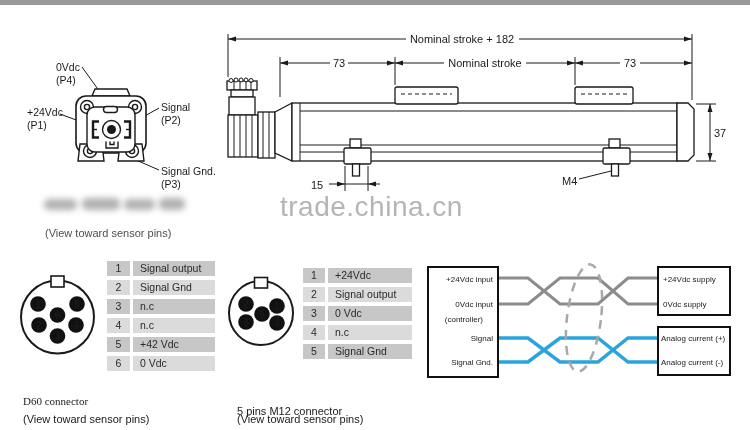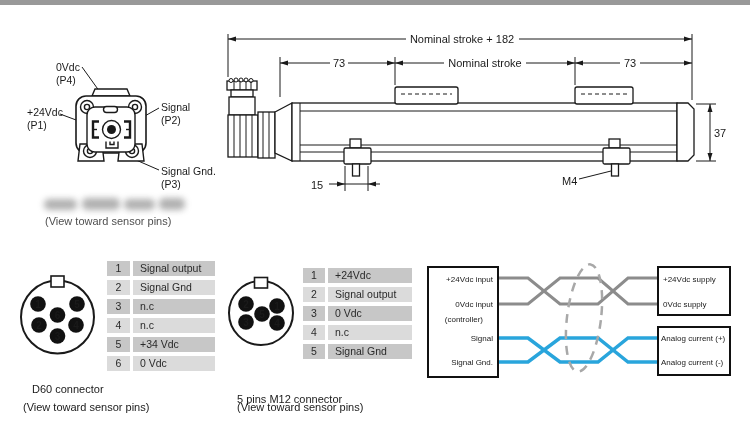--- a/index.html
+++ b/index.html
@@ -8,21 +8,21 @@
   .topbar{position:absolute;left:0;top:0;width:750px;height:5px;background:#999;}
   svg{position:absolute;left:0;top:0;}
   svg text{font-family:"Liberation Sans",sans-serif;fill:#1a1a1a;}
   .lbl{font-size:10.5px;}
   .dim{font-size:11px;}
   .wlbl{font-size:8px;fill:#222;}
   .pinnum{font-size:10px;font-weight:bold;fill:#ffffff;}
   .watermark{position:absolute;left:280px;top:191px;font-size:28px;color:#b5b5b5;
              letter-spacing:.5px;text-shadow:0 0 2px #fff;white-space:nowrap;}
   .blurblob{position:absolute;background:#909090;border-radius:5px;filter:blur(3px);opacity:.7;}
-  .cap{position:absolute;font-size:11px;color:#1a1a1a;white-space:nowrap;}
+  .cap{position:absolute;font-size:11px;color:#1a1a1a;white-space:nowrap;margin-top:12px;}
   .cap.blurry{color:#4f4f4f;filter:blur(.6px);}
   .ptable{position:absolute;}
   .prow{display:flex;height:15px;margin-bottom:4px;font-size:10.5px;color:#2a2a2a;}
   .pnum{width:23px;text-align:center;line-height:15px;margin-right:3px;}
   .pval{width:75px;padding-left:7px;line-height:15px;}
   .m12t .pnum{width:22px;}
   .m12t .pval{width:77px;}
   .odd  .pnum,.odd  .pval{background:#c7c7c7;}
   .even .pnum,.even .pval{background:#dbdbdb;}
 </style>
@@ -271,29 +271,30 @@
         <text x="493" y="341" text-anchor="end">Signal</text>
         <text x="493" y="365" text-anchor="end">Signal Gnd.</text>
         <text x="663" y="282">+24Vdc supply</text>
         <text x="663" y="307">0Vdc supply</text>
         <text x="661" y="341">Analog current (+)</text>
         <text x="661" y="365">Analog current (-)</text>
       </g>
     </g>
   </svg>
 
+  <div class="watermark">trade.china.cn</div>
 
   <span class="blurblob" style="left:44px;top:199px;width:33px;height:11px;"></span>
   <span class="blurblob" style="left:82px;top:198px;width:38px;height:12px;"></span>
   <span class="blurblob" style="left:124px;top:199px;width:31px;height:11px;"></span>
   <span class="blurblob" style="left:159px;top:198px;width:26px;height:12px;"></span>
 
   <div class="cap blurry" style="left:45px;top:215px;">(View toward sensor pins)</div>
 
-  <div class="cap" style="left:32px;top:383px;">D60 connector</div>
+  <div class="cap" style="left:23px;top:383px;font-family:Liberation Serif, serif;">D60 connector</div>
   <div class="cap" style="left:23px;top:401px;">(View toward sensor pins)</div>
   <div class="cap" style="left:237px;top:393px;">5 pins M12 connector</div>
   <div class="cap" style="left:237px;top:401px;">(View toward sensor pins)</div>
 
   <div class="ptable" style="left:107px;top:261px;">
     <div class="prow odd">
         <span class="pnum">1</span>
         <span class="pval">Signal output</span>
       </div>
     <div class="prow even">
@@ -303,21 +304,21 @@
     <div class="prow odd">
         <span class="pnum">3</span>
         <span class="pval">n.c</span>
       </div>
     <div class="prow even">
         <span class="pnum">4</span>
         <span class="pval">n.c</span>
       </div>
     <div class="prow odd">
         <span class="pnum">5</span>
-        <span class="pval">+34 Vdc</span>
+        <span class="pval">+42 Vdc</span>
       </div>
     <div class="prow even">
         <span class="pnum">6</span>
         <span class="pval">0 Vdc</span>
       </div>
   </div>
 
   <div class="ptable m12t" style="left:303px;top:268px;">
     <div class="prow odd">
         <span class="pnum">1</span>

